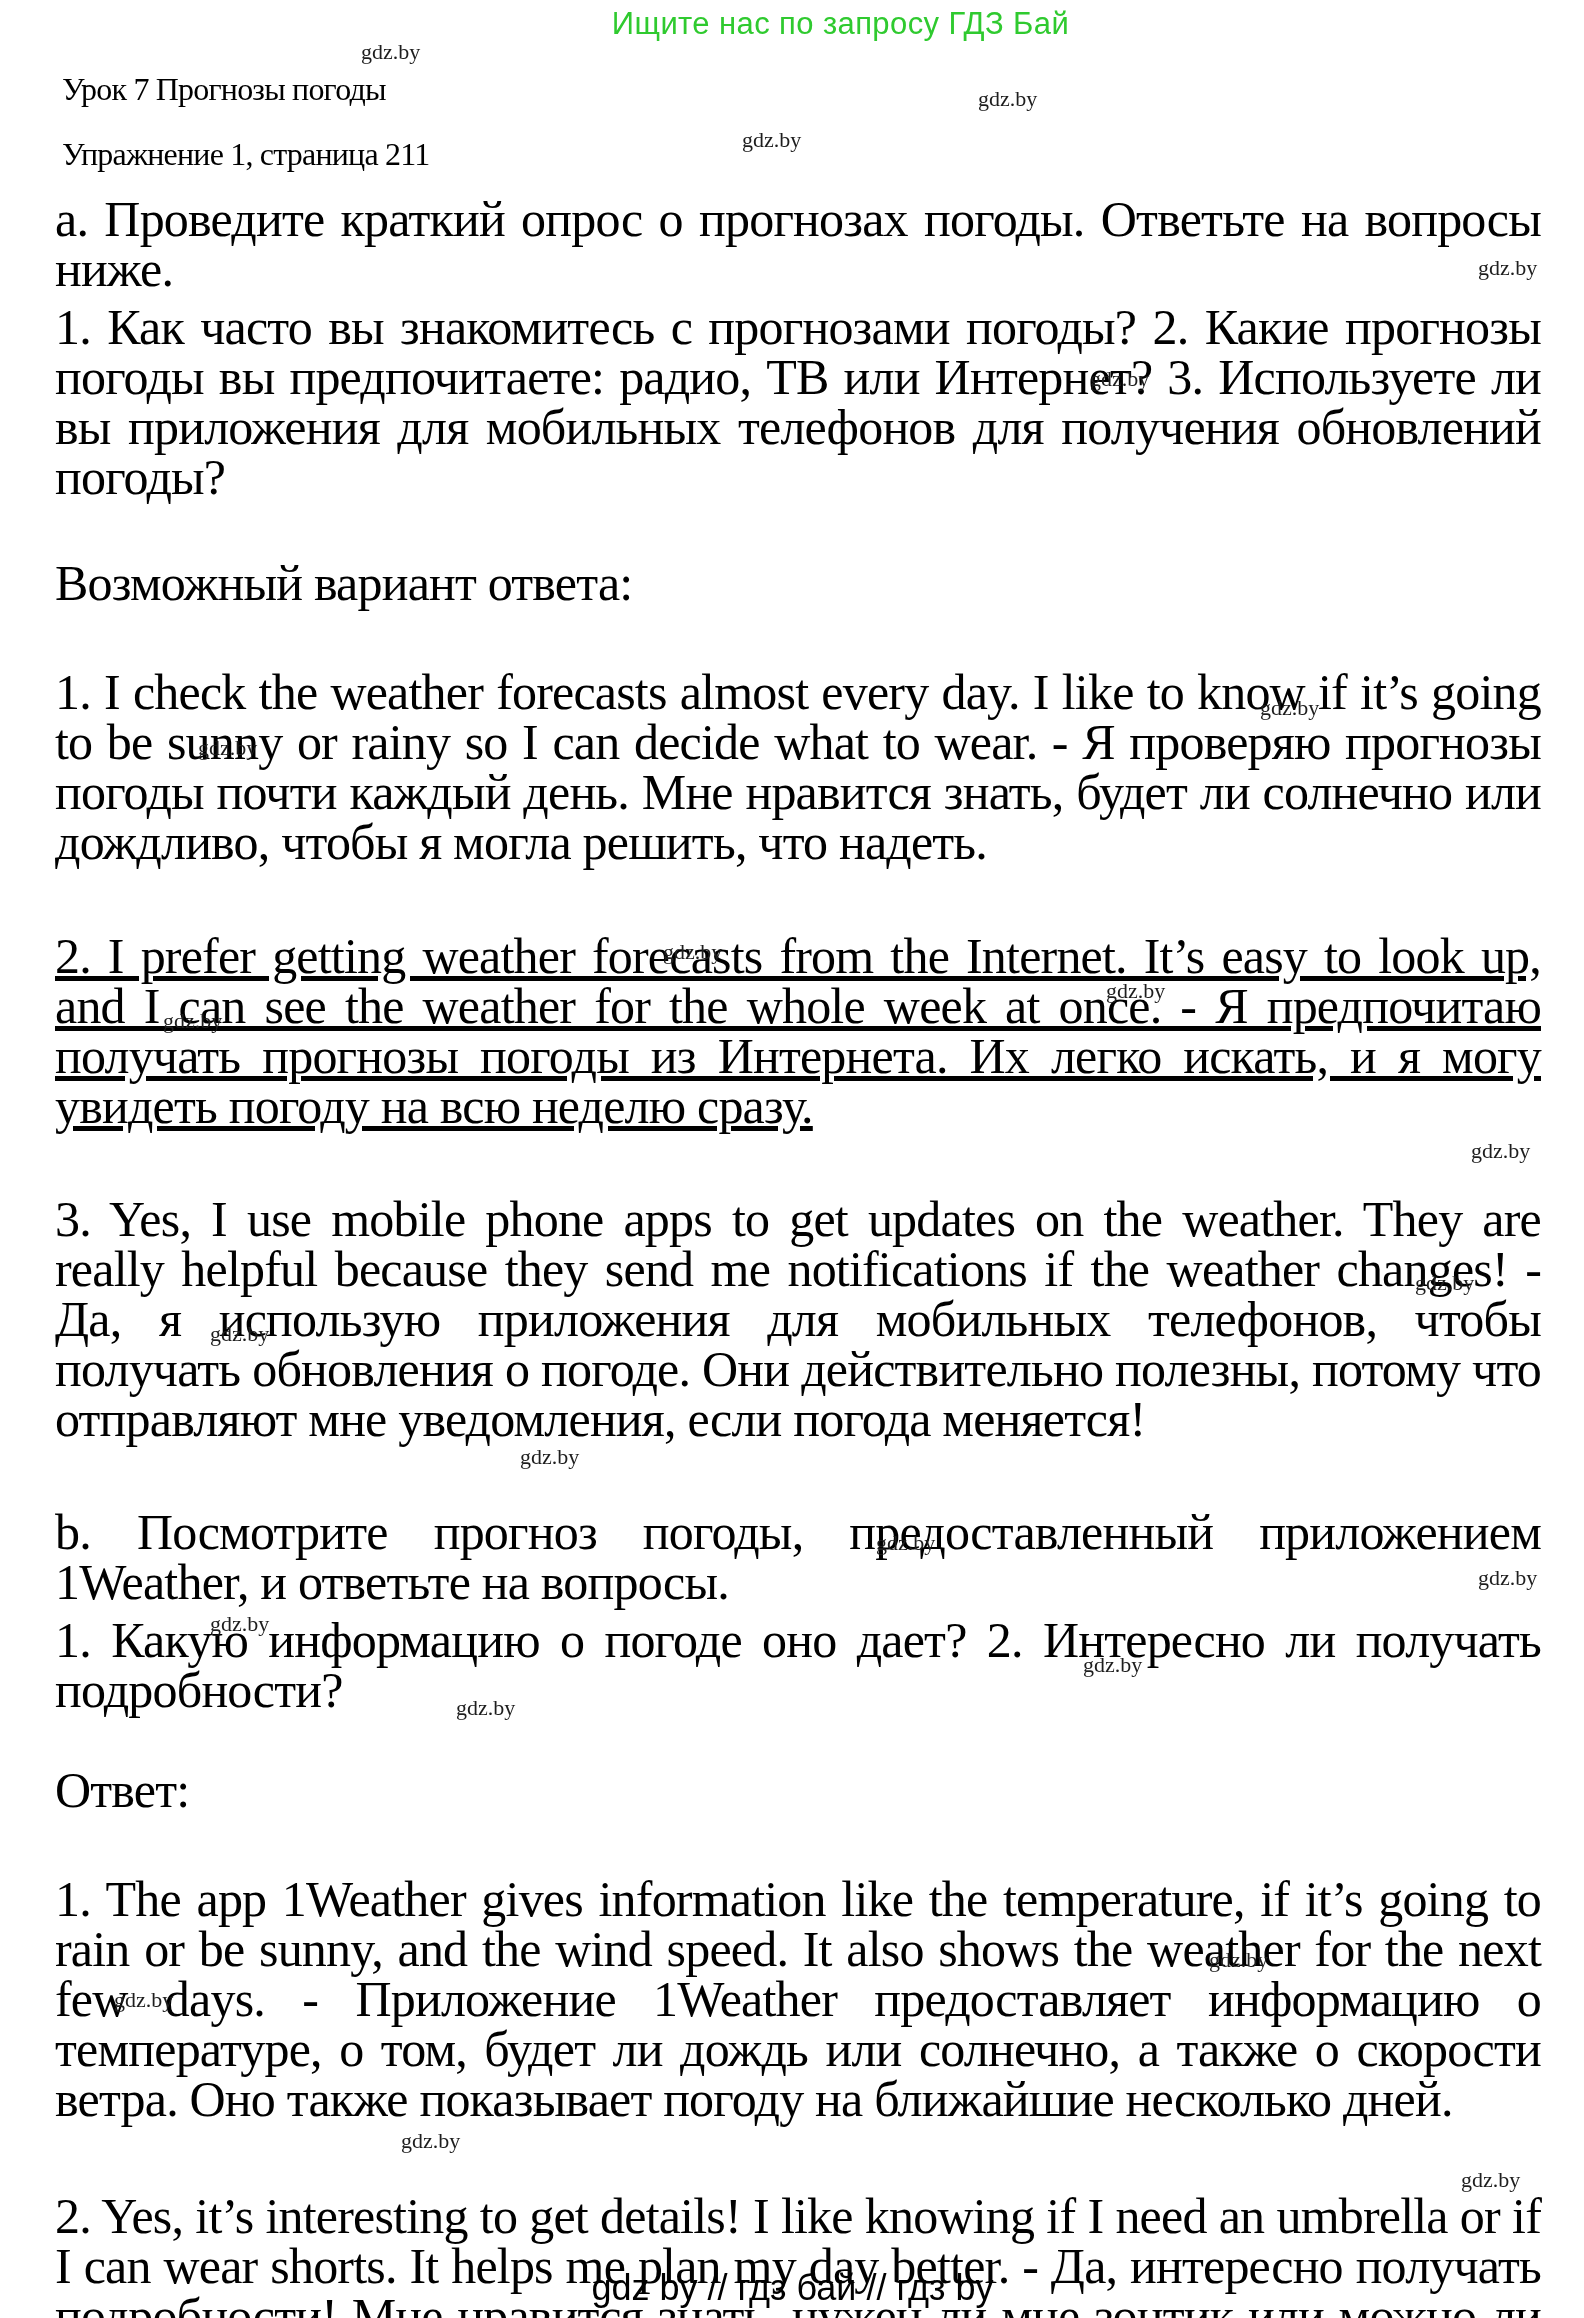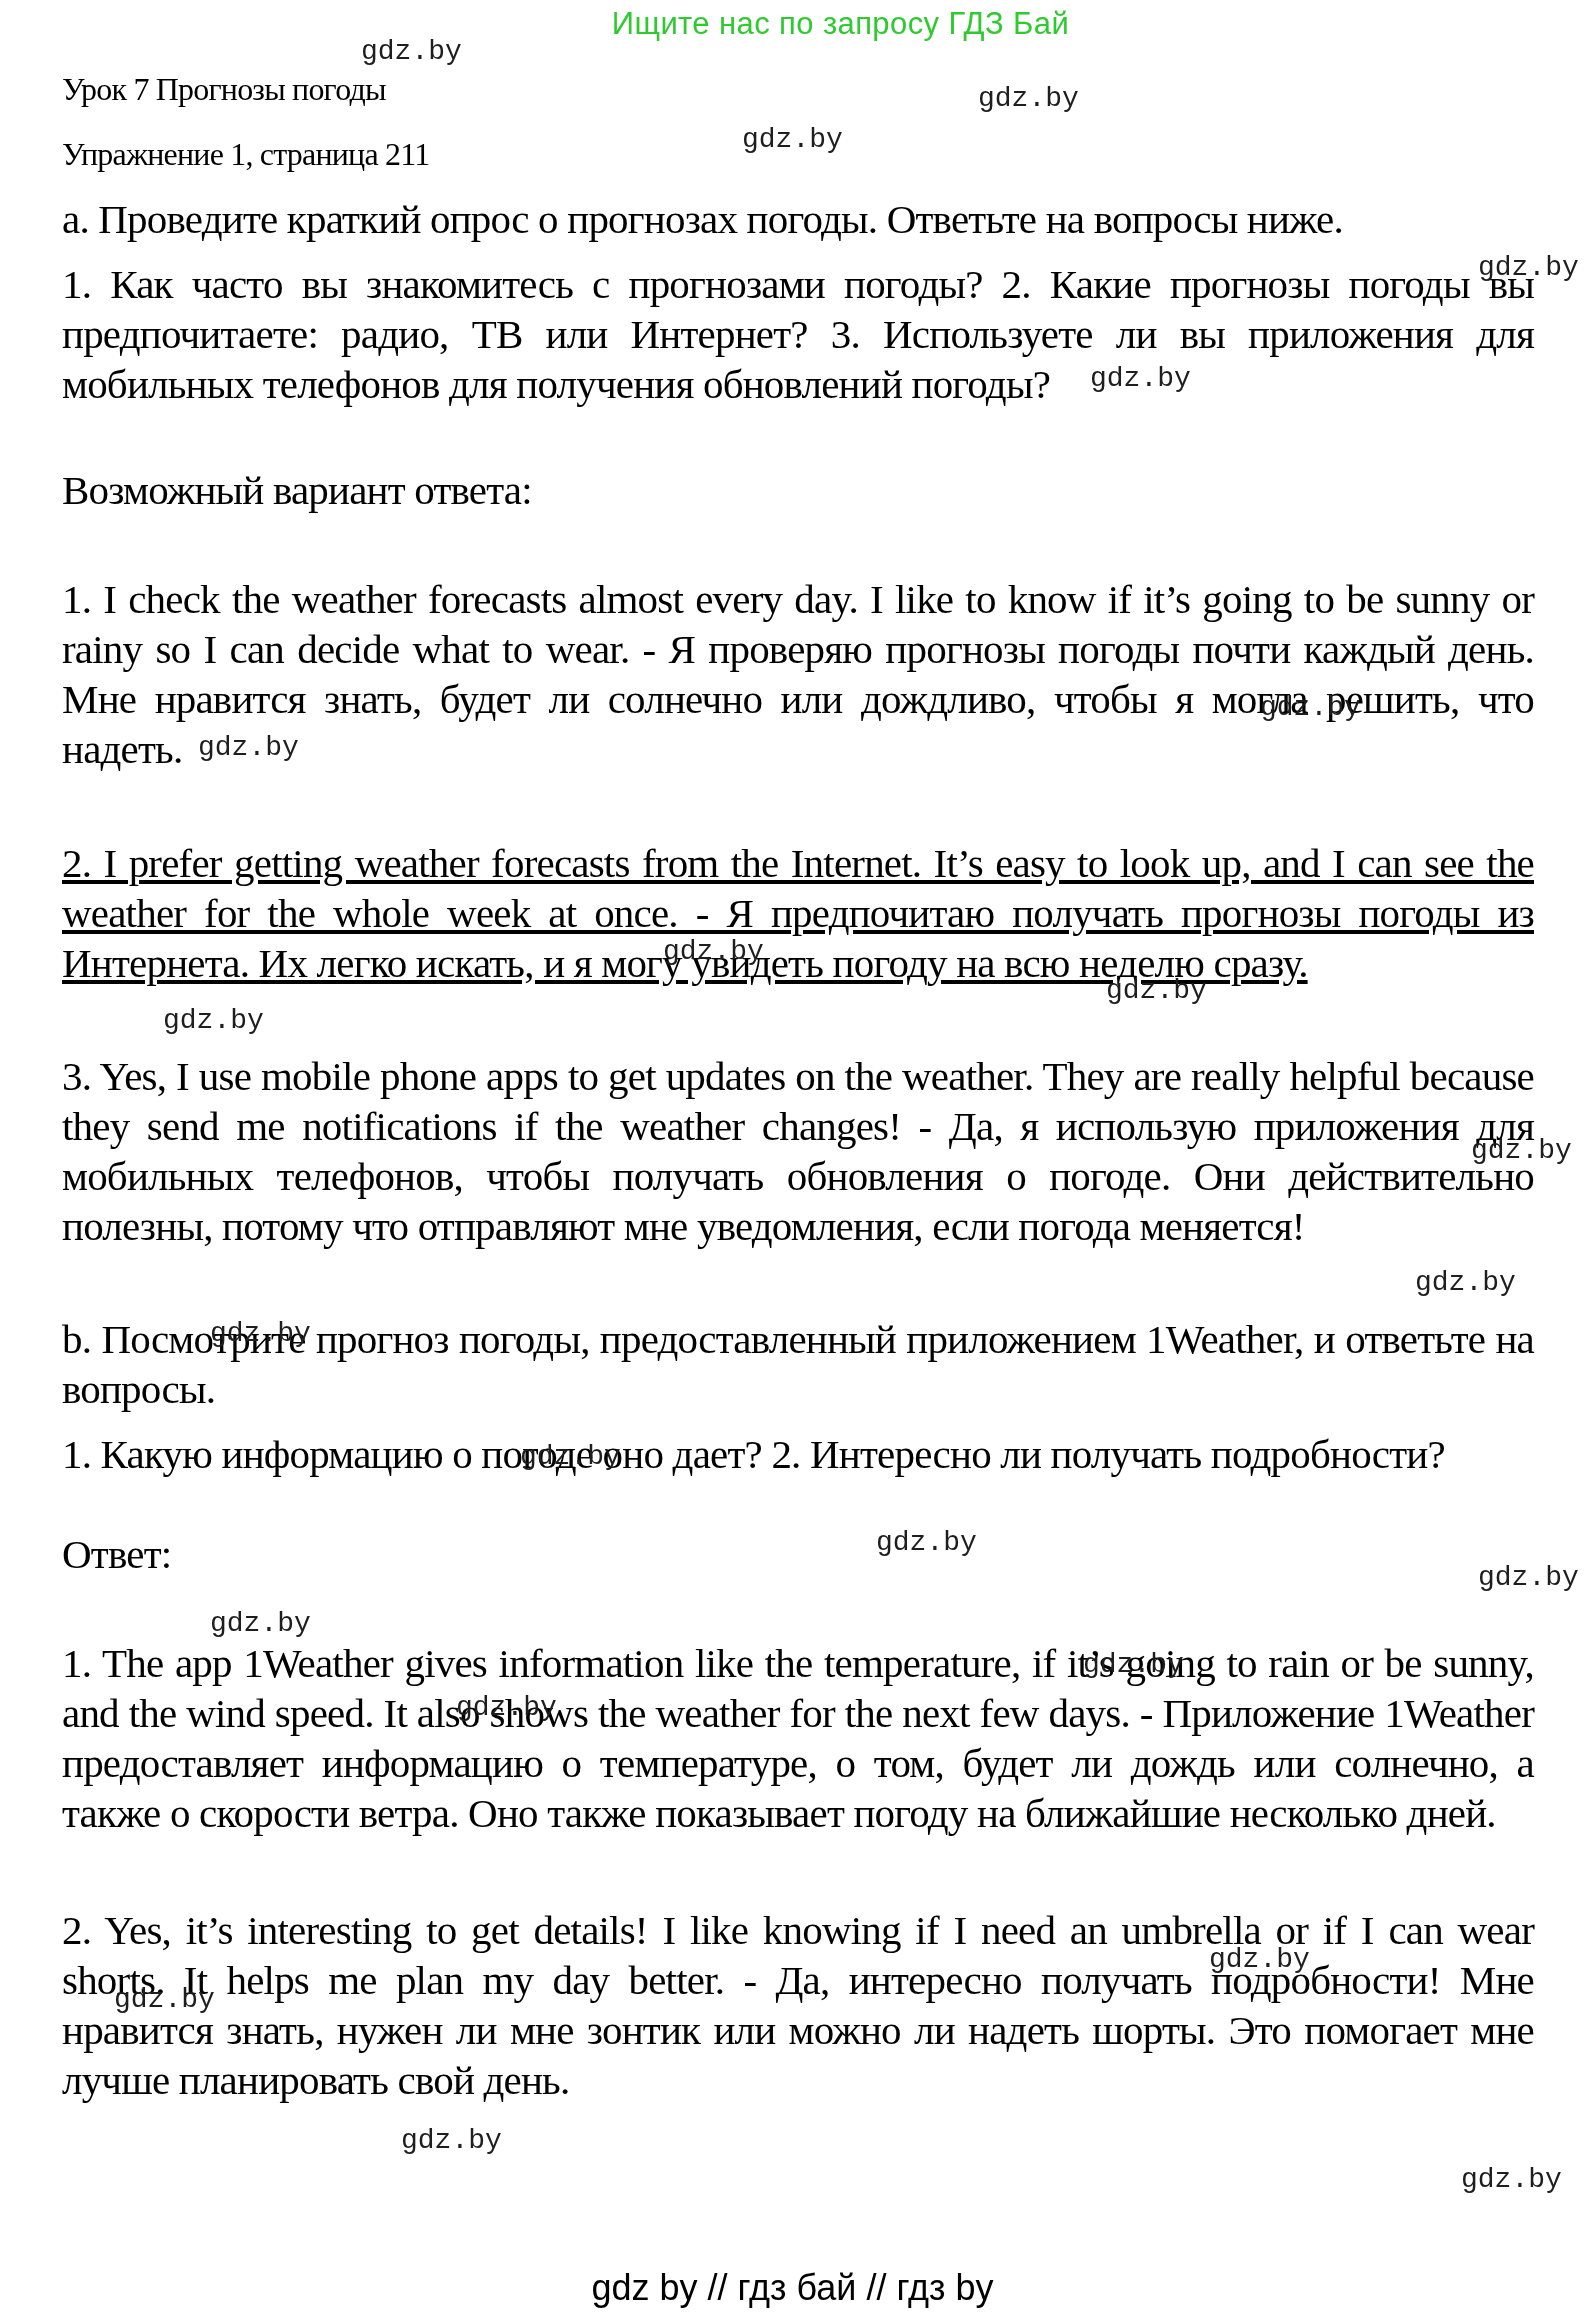--- a/index.html
+++ b/index.html
@@ -34,22 +34,22 @@
     top: 49px;
   }
   h1, h2 {
     margin: 15px;
     font-size: 32px;
     line-height: 50px;
     font-weight: normal;
     letter-spacing: -0.8px;
   }
   p {
-    margin: 15px;
-    font-size: 41px;
+    margin: 8px;
+    font-size: 50px;
     line-height: 50px;
     letter-spacing: -0.8px;
     text-align: justify;
   }
   p.label { text-align: left; }
   .task-a      { margin-top: 11px; }
   .questions-a { margin-top: 0; }
   .label-a     { margin-top: 56px; }
   .ans-a1      { margin-top: 59px; }
   .ans-a2      { margin-top: 64px; text-decoration: underline; }
@@ -64,22 +64,22 @@
     top: 2267px;
     left: 0;
     width: 100%;
     text-align: center;
     font-family: "Liberation Sans", sans-serif;
     font-size: 36px;
     color: #5b2c8e;
   }
   .wm {
     position: absolute;
-    font-family: Liberation Mono, monospace;
-    font-size: 28px;
+    font-family: Liberation Serif, serif;
+    font-size: 22px;
     line-height: 22px;
     color: #1e1e1e;
     letter-spacing: 0;
     white-space: nowrap;
   }
 </style>
 </head>
 <body>
 
 <div class="page">

